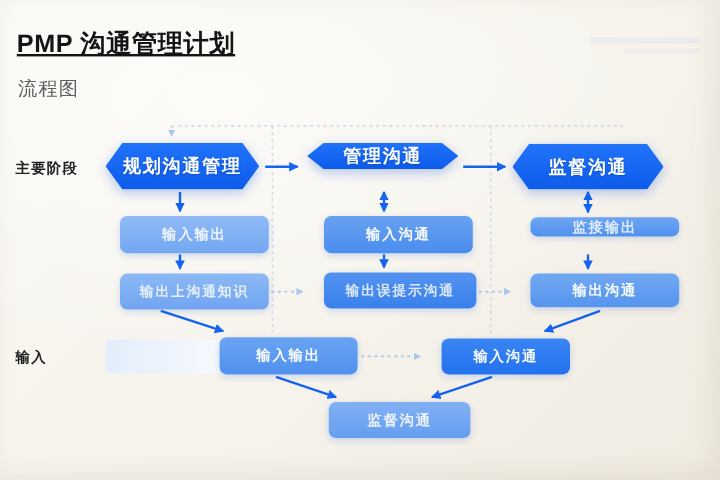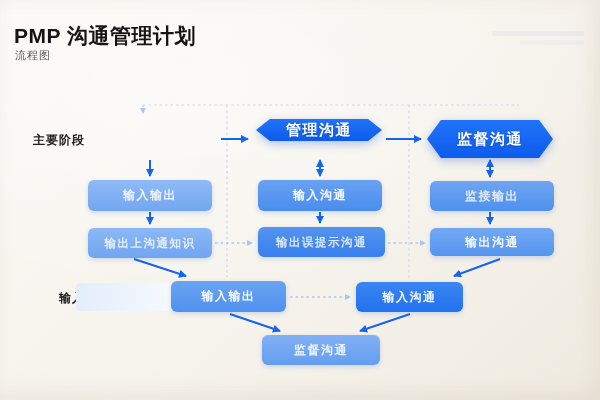--- a/index.html
+++ b/index.html
@@ -4,27 +4,27 @@
 <style>
   html,body{margin:0;padding:0;background:#e9e6df;}
   .stage{
     position:relative;width:600px;height:400px;overflow:hidden;
     font-family:"Liberation Sans","DejaVu Sans",sans-serif;
     background:
       radial-gradient(120% 90% at 30% 20%, rgba(255,255,255,.55), rgba(255,255,255,0) 60%),
       linear-gradient(135deg,#faf8f3 0%,#f6f3ec 55%,#f0ebe1 100%);
     box-shadow: inset -10px 0 18px rgba(150,138,115,.07), inset 0 -12px 18px rgba(150,138,115,.06);
   }
-  .title{position:absolute;left:14px;top:22px;font-size:21px;font-weight:800;color:#141414;letter-spacing:.5px;}
-  .subtitle{position:absolute;left:15px;top:48px;font-size:11px;color:#5d5d5d;letter-spacing:1px;text-align:right;}
+  .title{position:absolute;left:14px;top:22px;font-size:21px;font-weight:800;color:#141414;letter-spacing:.5px;text-decoration:underline;}
+  .subtitle{position:absolute;left:15px;top:64px;font-size:16px;color:#5d5d5d;letter-spacing:1px;text-align:right;}
   .watermark{position:absolute;right:16px;top:31px;width:92px;opacity:.55;}
   .watermark i{display:block;height:5px;border-radius:2px;background:rgba(150,175,212,.20);filter:blur(.6px);margin-bottom:4px;}
   .watermark i:last-child{width:70%;margin-left:30%;background:rgba(150,175,212,.14);}
 
-  .rlabel{position:absolute;width:72px;text-align:right;font-size:12px;font-weight:700;color:#202020;letter-spacing:1px;}
+  .rlabel{position:absolute;width:72px;font-size:12px;font-weight:700;color:#202020;letter-spacing:1px;}
   #rl0{left:13px;top:132px;}
   #rl1{left:13px;top:190px;}
   #rl2{left:13px;top:235px;}
   #rl3{left:13px;top:290px;}
 
   svg.wires{position:absolute;left:0;top:0;pointer-events:none;}
 
   .hexwrap{position:absolute;filter:drop-shadow(0 3px 5px rgba(21,86,219,.32));}
   .hex{
     width:100%;height:100%;display:flex;align-items:center;justify-content:center;
@@ -34,24 +34,25 @@
     text-shadow:0 1px 2px rgba(0,40,120,.3);
   }
   #h1{left:88px;top:119px;width:128px;height:39px;}
   #h2{left:256px;top:119px;width:126px;height:22px;}
   #h3{left:427px;top:120px;width:126px;height:38px;}
 
   .nbox{
     position:absolute;border-radius:6px;display:flex;align-items:center;justify-content:center;
     color:rgba(255,255,255,.95);font-size:12px;font-weight:600;letter-spacing:1.5px;
     box-shadow:0 2px 5px rgba(40,100,210,.20);
+    margin-left:12px;
   }
   #b21{left:88px; top:180px;width:124px;height:31px;background:linear-gradient(180deg,#8fbaf6,#73a7f1);color:rgba(255,255,255,.85);}
   #b22{left:258px;top:180px;width:124px;height:31px;background:linear-gradient(180deg,#69a1f2,#4a8dee);}
-  #b23{left:430px;top:181px;width:124px;height:30px;background:linear-gradient(180deg,#6fa5f2,#4f91ee);color:rgba(255,255,255,.8);}
+  #b23{left:430px;top:181px;width:124px;height:16px;background:linear-gradient(180deg,#6fa5f2,#4f91ee);color:rgba(255,255,255,.8);}
   #b31{left:88px; top:228px;width:124px;height:30px;background:linear-gradient(180deg,#8cb8f5,#70a5f1);color:rgba(255,255,255,.8);font-size:11.5px;}
   #b32{left:258px;top:227px;width:127px;height:30px;background:linear-gradient(180deg,#5493f0,#3880ec);color:rgba(255,255,255,.8);font-size:11.5px;}
   #b33{left:430px;top:228px;width:124px;height:28px;background:linear-gradient(180deg,#72a8f2,#5595ef);}
   #pale{left:76px;top:283px;width:100px;height:28px;border-radius:4px;box-shadow:none;background:linear-gradient(90deg,#e3edfb,#f7fafe);}
   #b42{left:171px;top:281px;width:115px;height:31px;background:linear-gradient(180deg,#6ba3f2,#4f91ee);}
   #b43{left:356px;top:282px;width:107px;height:30px;background:linear-gradient(180deg,#3b85f3,#2271ee);}
   #b5 {left:262px;top:335px;width:118px;height:30px;background:linear-gradient(180deg,#82b0f4,#649ef0);color:rgba(255,255,255,.85);}
 </style>
 </head>
 <body>
@@ -99,20 +100,23 @@
 
     <line x1="134" y1="259" x2="186" y2="276" stroke="#1464ef" stroke-width="2" marker-end="url(#as)"></line>
     <line x1="500" y1="259" x2="454" y2="276" stroke="#1464ef" stroke-width="2" marker-end="url(#as)"></line>
 
     <line x1="290" y1="297" x2="350" y2="297" stroke="#a9c6ef" stroke-width="1.5" stroke-dasharray="2.5 3" marker-end="url(#al)"></line>
 
     <line x1="230" y1="314" x2="280" y2="331" stroke="#1464ef" stroke-width="2" marker-end="url(#as)"></line>
     <line x1="410" y1="314" x2="360" y2="331" stroke="#1464ef" stroke-width="2" marker-end="url(#as)"></line>
   </svg>
 
+  <div class="hexwrap" id="h1">
+    <div class="hex">规划沟通管理</div>
+  </div>
   <div class="hexwrap" id="h2">
     <div class="hex">管理沟通</div>
   </div>
   <div class="hexwrap" id="h3">
     <div class="hex">监督沟通</div>
   </div>
 
   <div class="nbox" id="b21">输入输出</div>
   <div class="nbox" id="b22">输入沟通</div>
   <div class="nbox" id="b23">监接输出</div>

